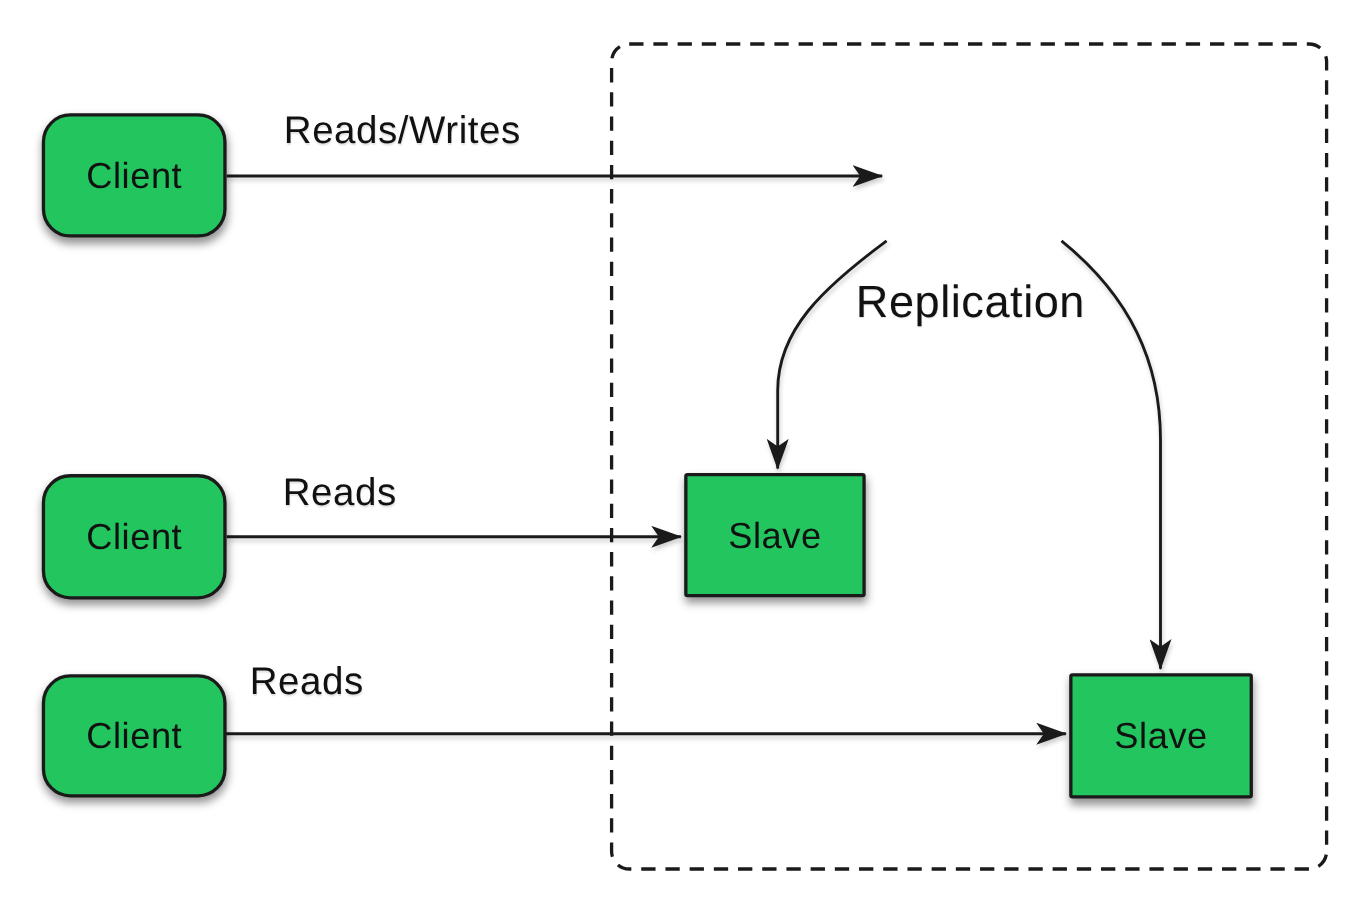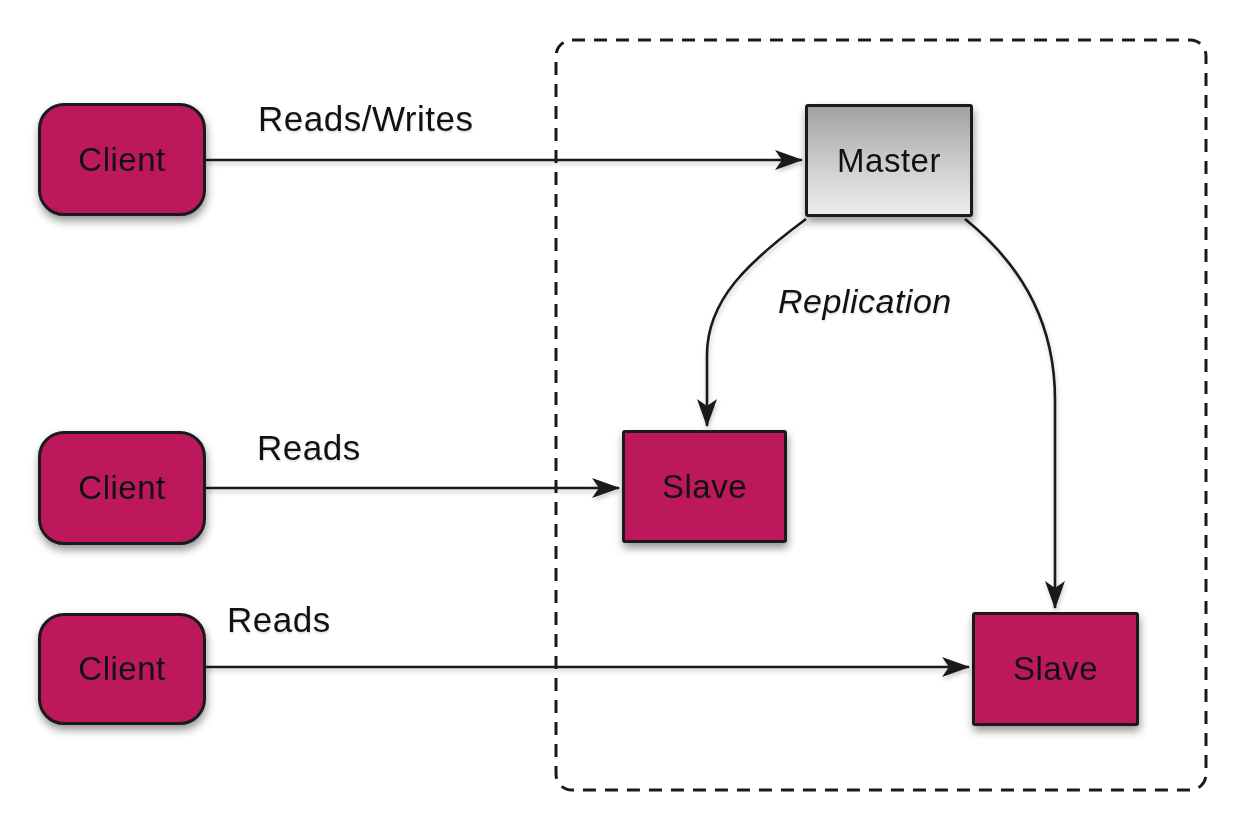--- a/index.html
+++ b/index.html
@@ -18,21 +18,21 @@
     width: 1246px; height: 839px;
     z-index: 1;
   }
   .soft-lines { filter: drop-shadow(1px 3px 2px rgba(0,0,0,0.20)); }
   .node {
     position: absolute;
     z-index: 2;
     display: flex;
     align-items: center;
     justify-content: center;
-    background: #be185d;
+    background: #22c55e;
     border: 3px solid #1a1a1a;
     font-size: 33px;
     letter-spacing: 0.5px;
     box-shadow: 1px 5px 8px rgba(0,0,0,0.42);
     box-sizing: border-box;
   }
   .node.client { border-radius: 26px; }
   .node.server { border-radius: 3px; }
   .node.master {
     background: linear-gradient(180deg, #a2a2a2 0%, #c9c9c9 48%, #ededed 100%);
@@ -47,21 +47,21 @@
     position: absolute;
     z-index: 3;
     font-size: 35px;
     letter-spacing: 0.5px;
     white-space: nowrap;
     text-shadow: 0.5px 1.5px 1.5px rgba(0,0,0,0.12);
   }
   .label-reads-writes { left: 258px; top: 99px; }
   .label-reads-2     { left: 257px; top: 428px; }
   .label-reads-3     { left: 227px; top: 600px; }
-  .label-replication { left: 778px; top: 282px; font-size: 34px; font-style: italic; }
+  .label-replication { left: 778px; top: 251px; font-size: 41px; }
 </style>
 </head>
 <body>
 
 <div class="canvas">
 
   <svg class="arrow-layer" viewBox="0 0 1246 839" xmlns="http://www.w3.org/2000/svg">
     <defs>
       <marker id="arrowhead" viewBox="0 0 28 20" refX="27" refY="10" markerWidth="28" markerHeight="20" markerUnits="userSpaceOnUse" orient="auto-start-reverse">
         <path d="M0,0 L28,10 L0,20 L7,10 Z" fill="#1a1a1a"></path>
@@ -76,21 +76,20 @@
       <line x1="205" y1="667" x2="969" y2="667" marker-end="url(#arrowhead)"></line>
       <path d="M 806 219 C 748 262, 707 300, 707 355 L 707 426" marker-end="url(#arrowhead)"></path>
       <path d="M 965 219 C 1028 270, 1055 330, 1055 400 L 1055 608" marker-end="url(#arrowhead)"></path>
     </g>
   </svg>
 
   <div class="node client client-1">Client</div>
   <div class="node client client-2">Client</div>
   <div class="node client client-3">Client</div>
 
-  <div class="node server master master-box">Master</div>
   <div class="node server slave-1">Slave</div>
   <div class="node server slave-2">Slave</div>
 
   <div class="edge-label label-reads-writes">Reads/Writes</div>
   <div class="edge-label label-reads-2">Reads</div>
   <div class="edge-label label-reads-3">Reads</div>
   <div class="edge-label label-replication">Replication</div>
 
 </div>
 

